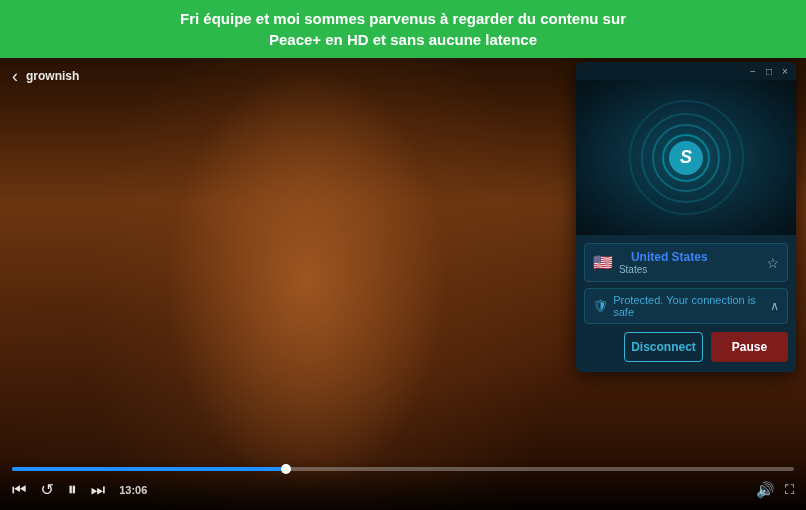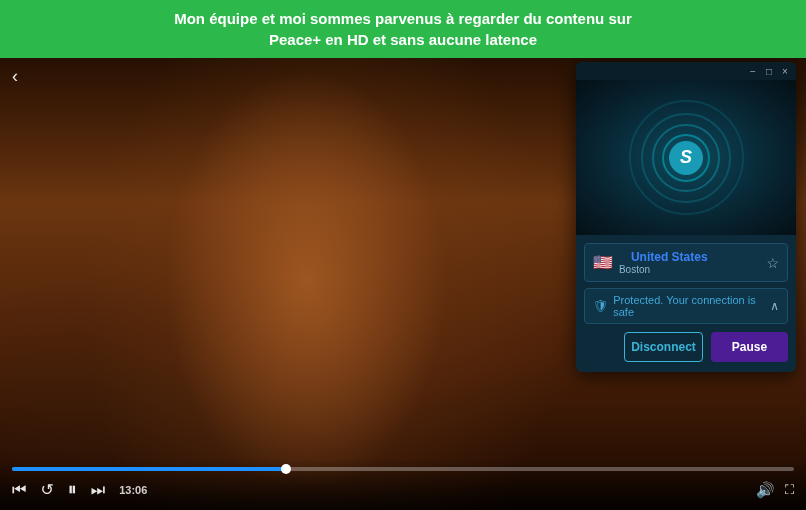--- a/index.html
+++ b/index.html
@@ -283,38 +283,39 @@
       border-radius: 4px;
       font-size: 12px;
       font-weight: bold;
       cursor: pointer;
       text-align: center;
     }
     .btn-pause {
       flex: 1;
       padding: 7px 4px;
       border: none;
-      background: #4c1d95;
+      background: #7f1d1d;
       color: #fff;
       border-radius: 4px;
       font-size: 12px;
       font-weight: bold;
       cursor: pointer;
       text-align: center;
     }
   </style>
 </head>
 <body>
 
 <div class="video-area">
   <div class="video-bg"></div>
 
   <div class="player-top">
     <span class="player-back-btn">‹</span>
     <div class="player-show-info">
+      <div class="show-name">grownish</div>
     </div>
   </div>
 
   <div class="player-bottom">
     <div class="progress-bar-container">
       <div class="progress-bar-fill">
         <div class="progress-handle"></div>
       </div>
     </div>
     <div class="player-controls">
@@ -328,21 +329,21 @@
       <div class="controls-right">
         <span class="vol-icon">🔊</span>
         <span class="fullscreen-icon">⛶</span>
       </div>
     </div>
   </div>
 </div>
 
 <div class="banner">
   <div class="banner-text">
-    <span>Mon équipe et moi sommes parvenus à regarder du contenu sur</span><br>
+    <span>Fri équipe et moi sommes parvenus à regarder du contenu sur</span><br>
     <span>Peace+ en HD et sans aucune latence</span>
   </div>
 </div>
 
 <div class="vpn-panel">
 
   <div class="vpn-titlebar">
     <span class="win-btn">−</span>
     <span class="win-btn">□</span>
     <span class="win-btn">×</span>
@@ -355,21 +356,21 @@
       <div class="circle circle-3"></div>
       <div class="circle circle-4"></div>
       <div class="vpn-logo">S</div>
     </div>
   </div>
 
   <div class="vpn-location">
     <span class="flag">🇺🇸</span>
     <div class="location-info">
       <div class="location-name">United States</div>
-      <div class="location-city">Boston</div>
+      <div class="location-city">States</div>
     </div>
     <span class="star-icon">☆</span>
   </div>
 
   <div class="vpn-protected">
     <div class="protected-left">
       <span class="shield-icon">🛡</span>
       <span class="protected-text">Protected. Your connection is safe</span>
     </div>
     <span class="chevron-icon">∧</span>

